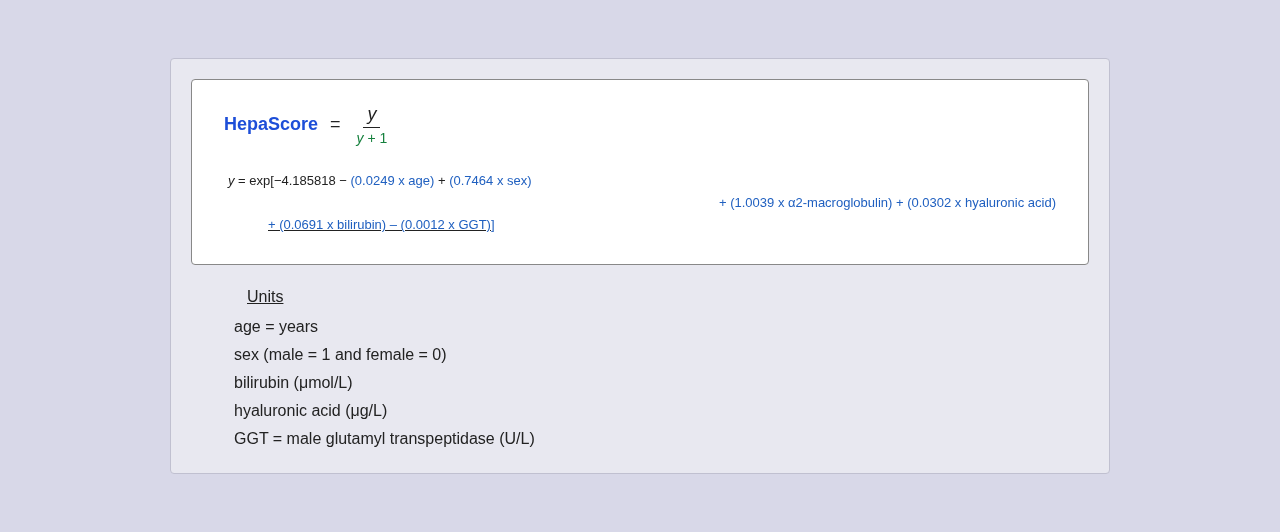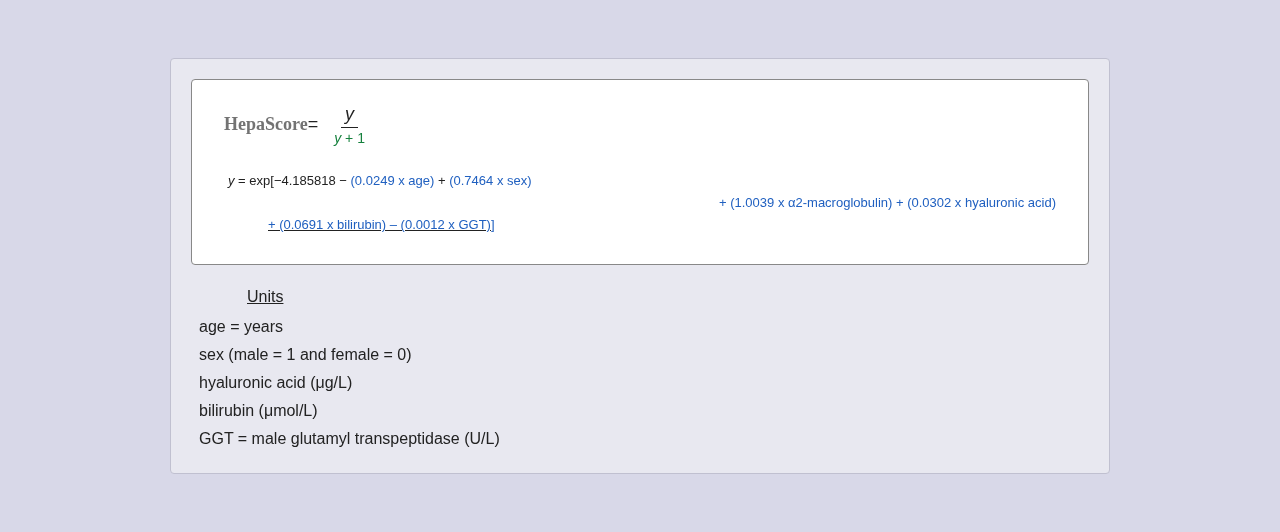--- a/index.html
+++ b/index.html
@@ -36,22 +36,22 @@
 
     .hepascore-line {
       display: flex;
       align-items: center;
       margin-bottom: 24px;
     }
 
     .hepascore-label {
       font-size: 18px;
       font-weight: bold;
-      color: #737373;
-      font-family: Liberation Serif, serif;
+      color: #1d4ed8;
+      margin-right: 12px;
     }
 
     .equals-sign {
       font-size: 18px;
       font-weight: normal;
       color: #222;
       margin-right: 12px;
     }
 
     .fraction {
@@ -106,20 +106,21 @@
       margin-left: 48px;
     }
 
     .units-list {
       list-style: none;
     }
 
     .units-list li {
       font-size: 16px;
       color: #222;
+      margin-left: 35px;
     }
   </style>
 </head>
 <body>
 
 <div class="outer-container">
 
   <div class="formula-box">
 
     <div class="hepascore-line">
@@ -143,19 +144,19 @@
       </div>
     </div>
 
   </div>
 
   <div class="units-section">
     <span class="units-title">Units</span>
     <ul class="units-list">
     <li>age = years</li>
         <li>sex (male = 1 and female = 0)</li>
+        <li>bilirubin (μmol/L)</li>
         <li>hyaluronic acid (μg/L)</li>
-        <li>bilirubin (μmol/L)</li>
         <li>GGT = male glutamyl transpeptidase (U/L)</li>
       </ul>
   </div>
 
 </div>
 
 </body></html>

